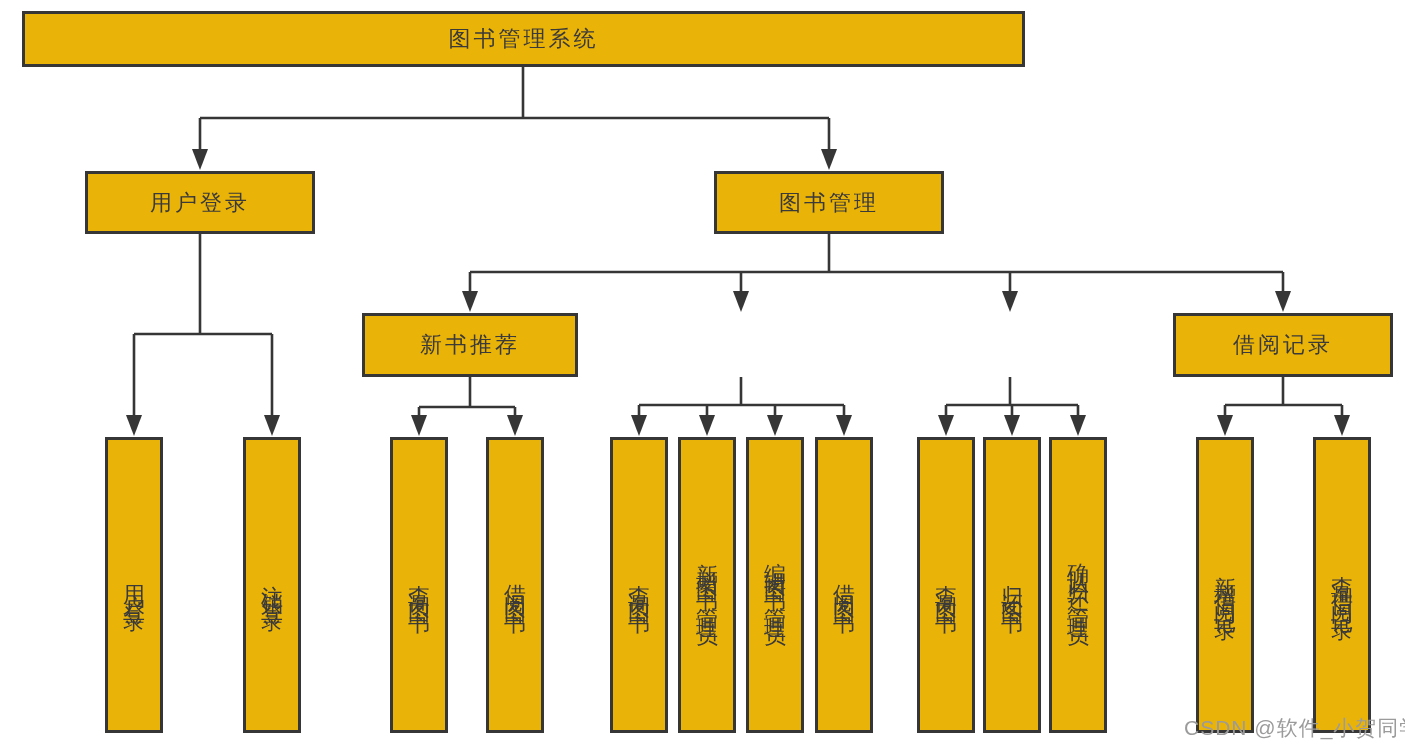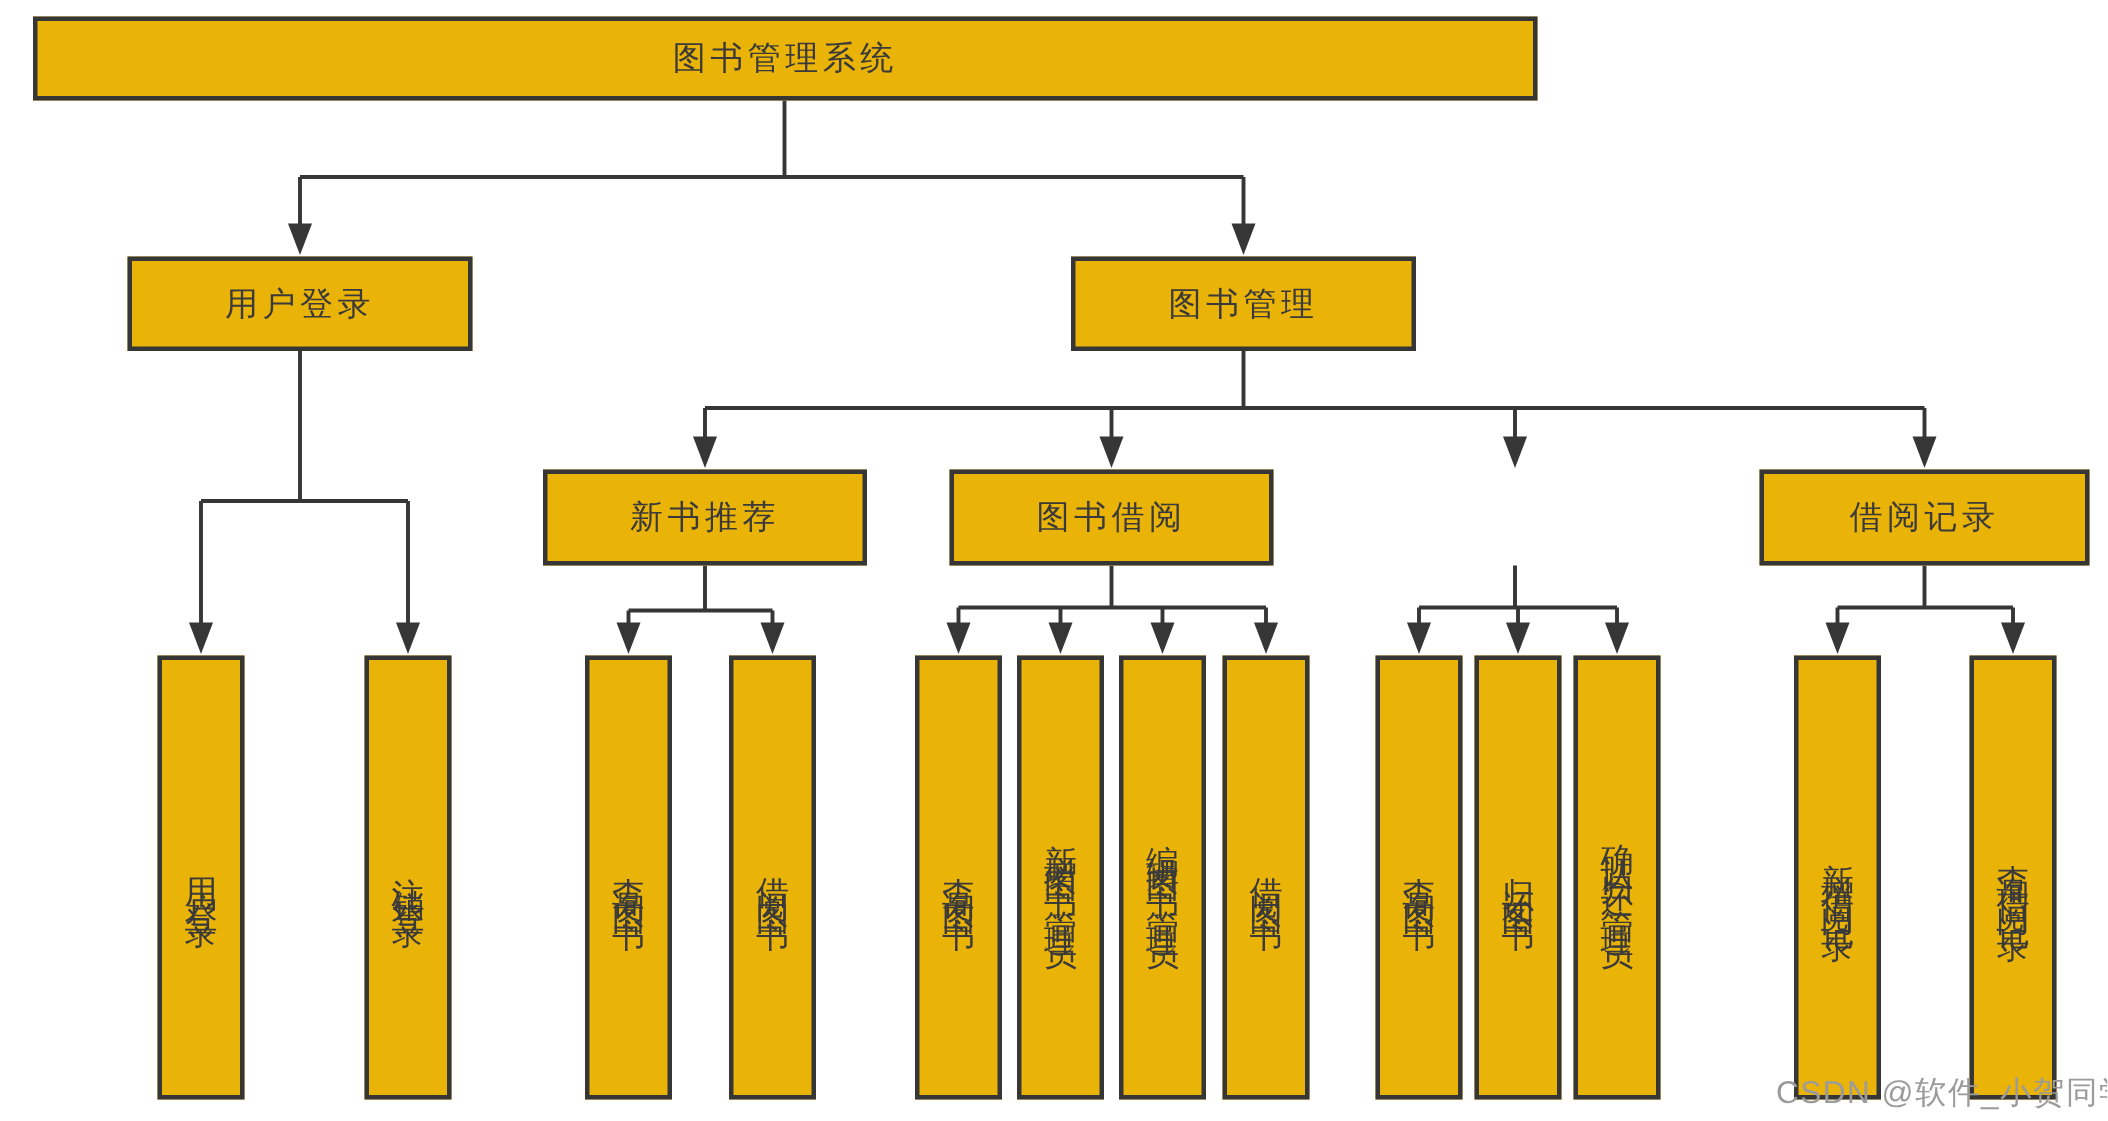--- a/index.html
+++ b/index.html
@@ -99,21 +99,20 @@
       <polygon points="1334,415 1350,415 1342,436"></polygon>
     </g>
   </svg>
 
   <div class="node" style="left:22px;top:11px;width:1003px;height:56px;">图书管理系统</div>
 
   <div class="node hnode" style="left:85px;">用户登录</div>
   <div class="node hnode" style="left:714px;">图书管理</div>
 
   <div class="node mnode" style="left:362px;">新书推荐</div>
-  <div class="node mnode" style="left:633px;">图书借阅</div>
   <div class="node mnode" style="left:1173px;width:220px;">借阅记录</div>
 
   <div class="node leaf" style="left:105px;">
     <span class="vtext">用户登录</span>
   </div>
   <div class="node leaf" style="left:243px;">
     <span class="vtext">注销登录</span>
   </div>
 
   <div class="node leaf" style="left:390px;">

